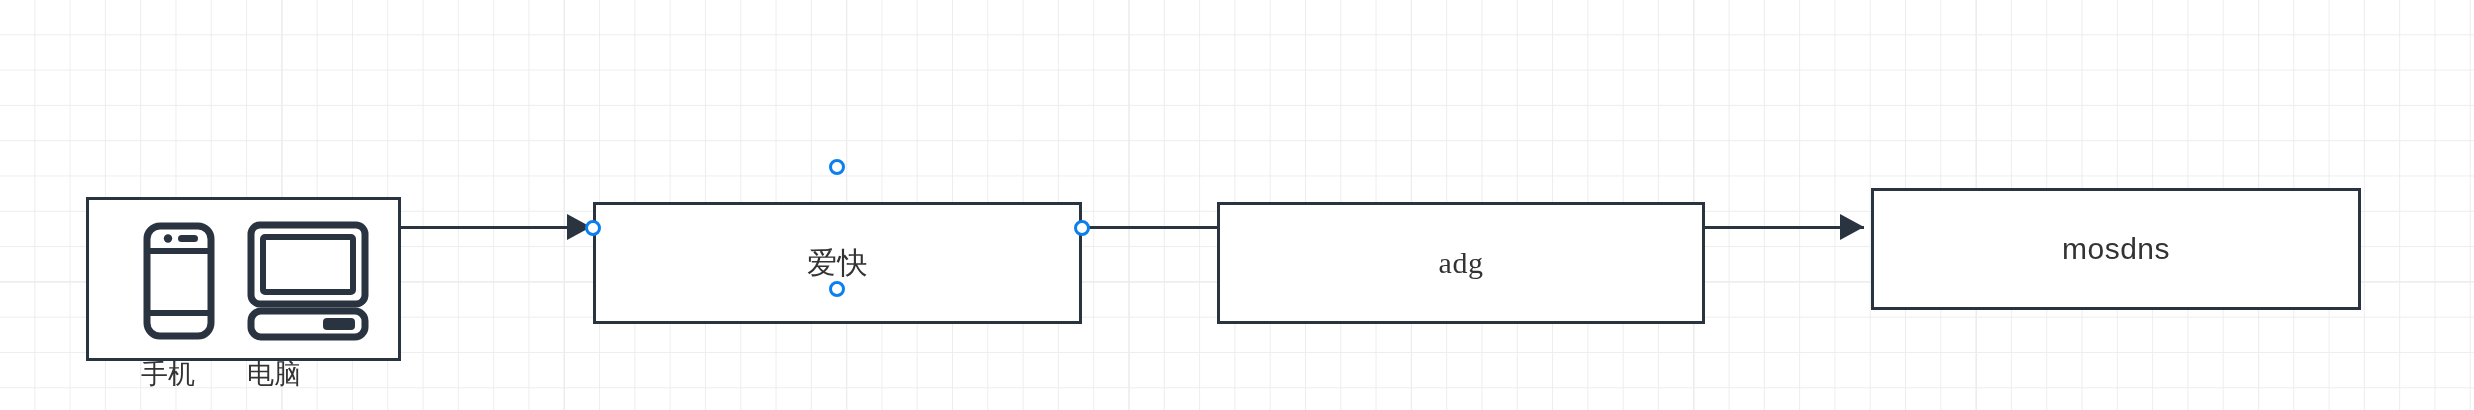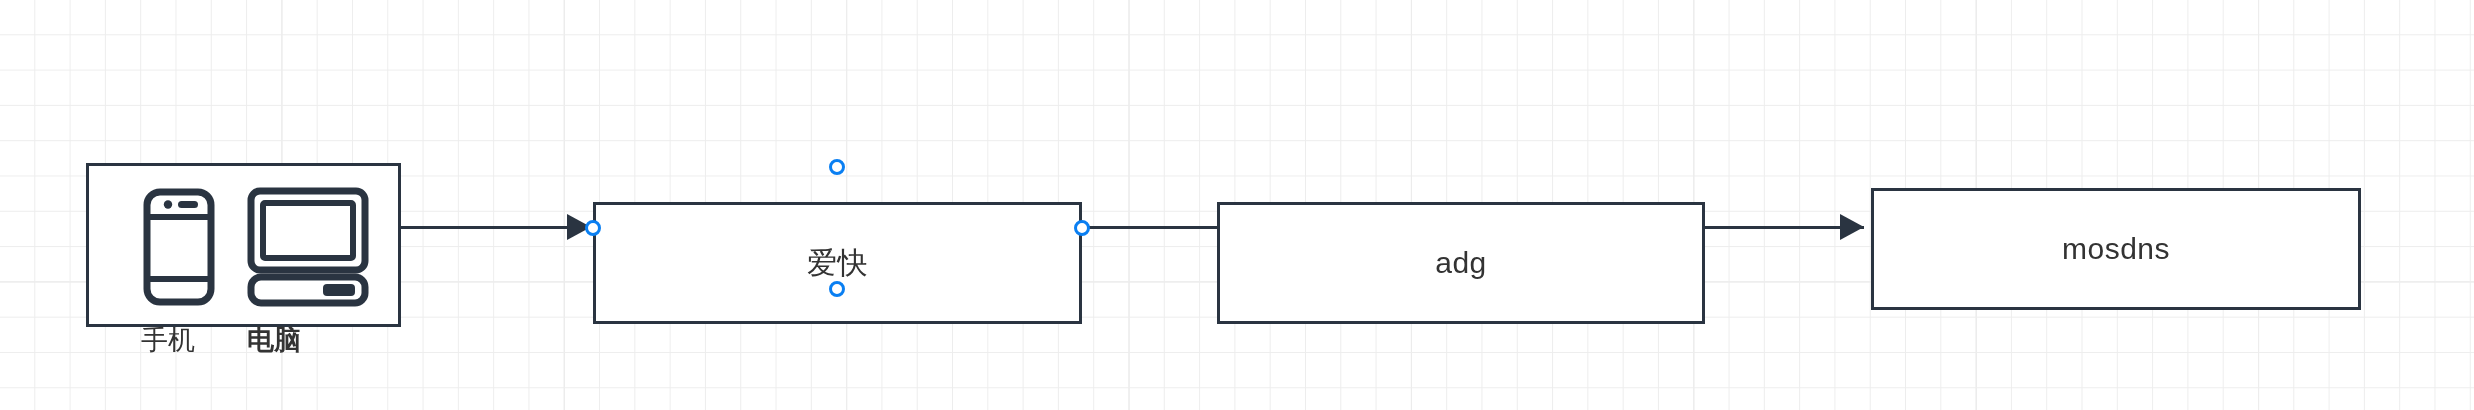--- a/index.html
+++ b/index.html
@@ -43,21 +43,21 @@
     font-size: 30px;
     line-height: 1;
     letter-spacing: 0.5px;
     white-space: nowrap;
     user-select: none;
   }
 
   
   #devices-group {
     left: 86px;
-    top: 128px;
+    top: 162px;
     width: 315px;
     height: 164px;
     display: block;
     padding-left: 28px;
   }
   .device-caption {
     position: absolute;
     font-size: 27px;
     color: #333333;
     white-space: nowrap;
@@ -114,38 +114,38 @@
     <div class="device-caption" style="left:52px; top:156px;">手机</div>
 
     <span class="pc-icon" style="left:158px; top:21px;">
       <svg width="122" height="120" viewBox="0 0 122 120">
         <rect x="4" y="4" width="114" height="79" rx="9" ry="9" fill="none" stroke="#2a3441" stroke-width="7"></rect>
         <rect x="16" y="16" width="90" height="55" rx="2" ry="2" fill="none" stroke="#2a3441" stroke-width="6"></rect>
         <rect x="4" y="90" width="114" height="26" rx="10" ry="10" fill="none" stroke="#2a3441" stroke-width="7"></rect>
         <rect x="76" y="97" width="32" height="12" rx="4" fill="#2a3441"></rect>
       </svg>
     </span>
-    <div class="device-caption" style="left:158px; top:156px;font-weight:bold;">电脑</div>
+    <div class="device-caption" style="left:158px; top:156px;">电脑</div>
   </div>
 
   <div class="edge-line" style="left:401px; top:226px; width:168px;"></div>
   <div class="edge-arrow" style="left:567px; top:214px;"></div>
 
   <div class="node" id="node-aikuai" style="left:593px; top:167px; width:489px; height:122px;">
     <span class="node-label">爱快</span>
   </div>
   <div class="handle" style="left:829px; top:159px;"></div>
   <div class="handle" style="left:829px; top:281px;"></div>
   <div class="handle" style="left:585px; top:220px;"></div>
   <div class="handle" style="left:1074px; top:220px;"></div>
 
   <div class="edge-line" style="left:1082px; top:226px; width:137px;"></div>
   <div class="edge-arrow" style="left:1217px; top:214px;"></div>
 
-  <div class="node" id="node-adg" style="left:1217px; top:167px; width:488px; height:122px;">
+  <div class="node" id="node-adg" style="left:1217px; top:167px; width:488px; height:122px;font-family:Liberation Serif, serif;">
     <span class="node-label">adg</span>
   </div>
 
   <div class="edge-line" style="left:1705px; top:226px; width:159px;"></div>
   <div class="edge-arrow" style="left:1840px; top:214px;"></div>
 
   <div class="node" id="node-mosdns" style="left:1871px; top:153px; width:490px; height:122px;">
     <span class="node-label">mosdns</span>
   </div>
 

